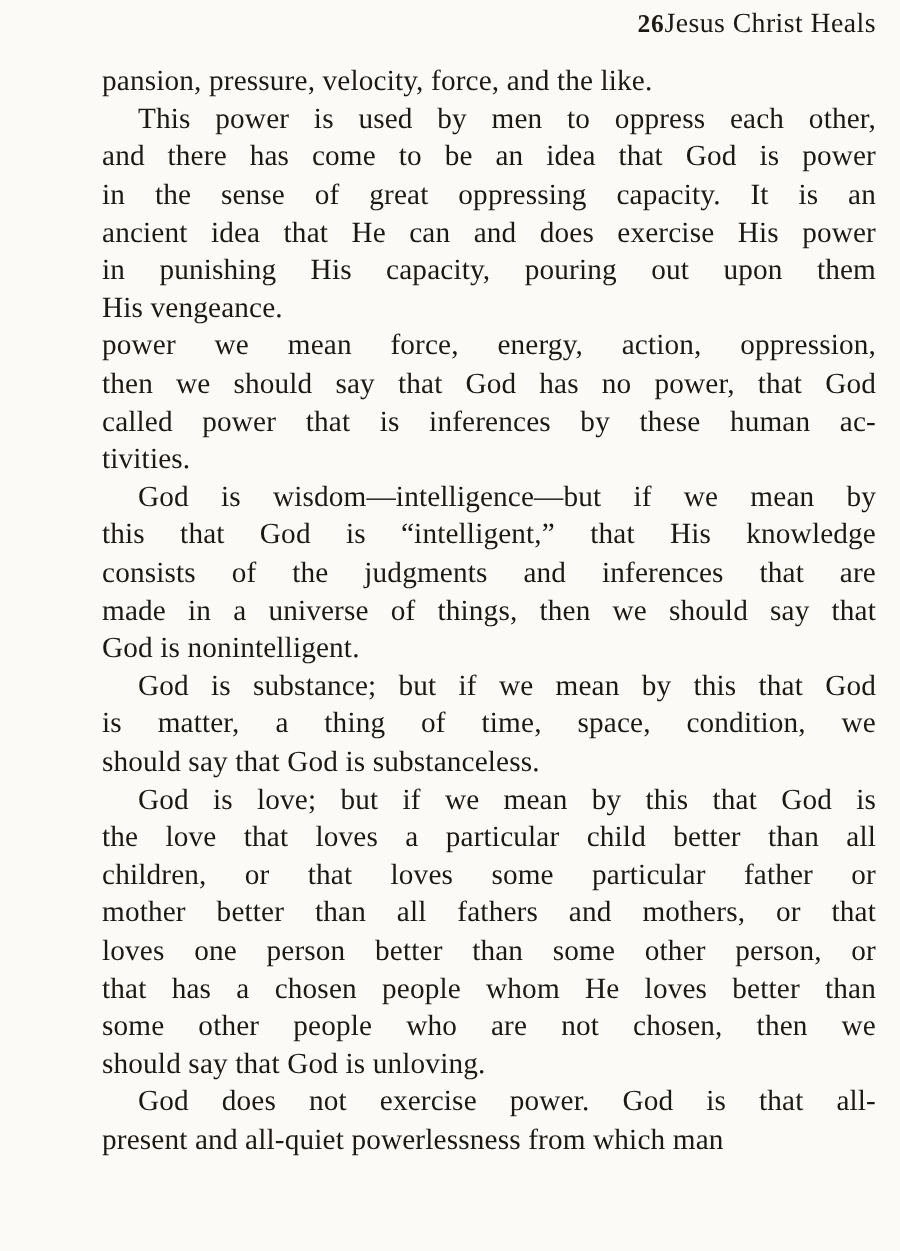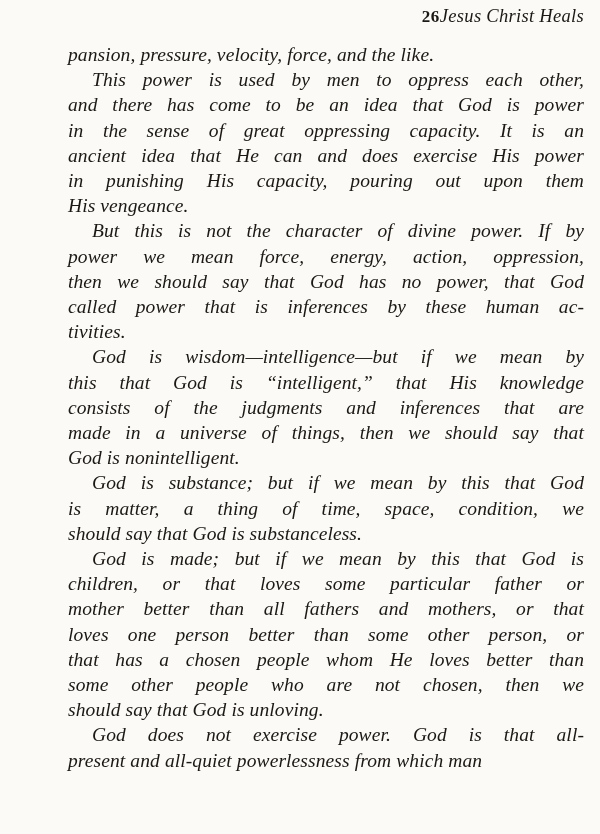--- a/index.html
+++ b/index.html
@@ -29,38 +29,36 @@
     display: flex;
     justify-content: flex-end;
     align-items: baseline;
   }
   .page-number {
     font-size: 17px;
     font-weight: 700;
     letter-spacing: 0.5px;
   }
   .running-title {
-    font-style: italic;
     font-size: 18.5px;
     letter-spacing: 0.3px;
   }
   .body-text {
     position: absolute;
     top: 42px;
     left: 68px;
     width: 516px;
   }
   .line {
     font-size: 19.5px;
     line-height: 25.2px;
     letter-spacing: 0.1px;
     text-align: justify;
     text-align-last: justify;
     white-space: normal;
-    font-style: italic;
   }
   .line.last {
     text-align: left;
     text-align-last: left;
   }
   .line.indent {
     text-indent: 24px;
   }
 </style>
 </head>
@@ -77,40 +75,40 @@
       </div>
       <div class="paragraph">
         <div class="line indent">This power is used by men to oppress each other,</div>
         <div class="line">and there has come to be an idea that God is power</div>
         <div class="line">in the sense of great oppressing capacity. It is an</div>
         <div class="line">ancient idea that He can and does exercise His power</div>
         <div class="line">in punishing His capacity, pouring out upon them</div>
         <div class="line last">His vengeance.</div>
       </div>
       <div class="paragraph">
-        <div class="line indent">But this is not the character of divine power. If by</div>
         <div class="line">power we mean force, energy, action, oppression,</div>
         <div class="line">then we should say that God has no power, that God</div>
         <div class="line">called power that is inferences by these human ac-</div>
         <div class="line last">tivities.</div>
       </div>
       <div class="paragraph">
         <div class="line indent">God is wisdom—intelligence—but if we mean by</div>
         <div class="line">this that God is “intelligent,” that His knowledge</div>
         <div class="line">consists of the judgments and inferences that are</div>
         <div class="line">made in a universe of things, then we should say that</div>
         <div class="line last">God is nonintelligent.</div>
       </div>
       <div class="paragraph">
         <div class="line indent">God is substance; but if we mean by this that God</div>
         <div class="line">is matter, a thing of time, space, condition, we</div>
         <div class="line last">should say that God is substanceless.</div>
       </div>
       <div class="paragraph">
-        <div class="line indent">God is made; but if we mean by this that God is</div>
+        <div class="line indent">God is love; but if we mean by this that God is</div>
+        <div class="line">the love that loves a particular child better than all</div>
         <div class="line">children, or that loves some particular father or</div>
         <div class="line">mother better than all fathers and mothers, or that</div>
         <div class="line">loves one person better than some other person, or</div>
         <div class="line">that has a chosen people whom He loves better than</div>
         <div class="line">some other people who are not chosen, then we</div>
         <div class="line last">should say that God is unloving.</div>
       </div>
       <div class="paragraph">
         <div class="line indent">God does not exercise power. God is that all-</div>
         <div class="line last">present and all-quiet powerlessness from which man</div>

